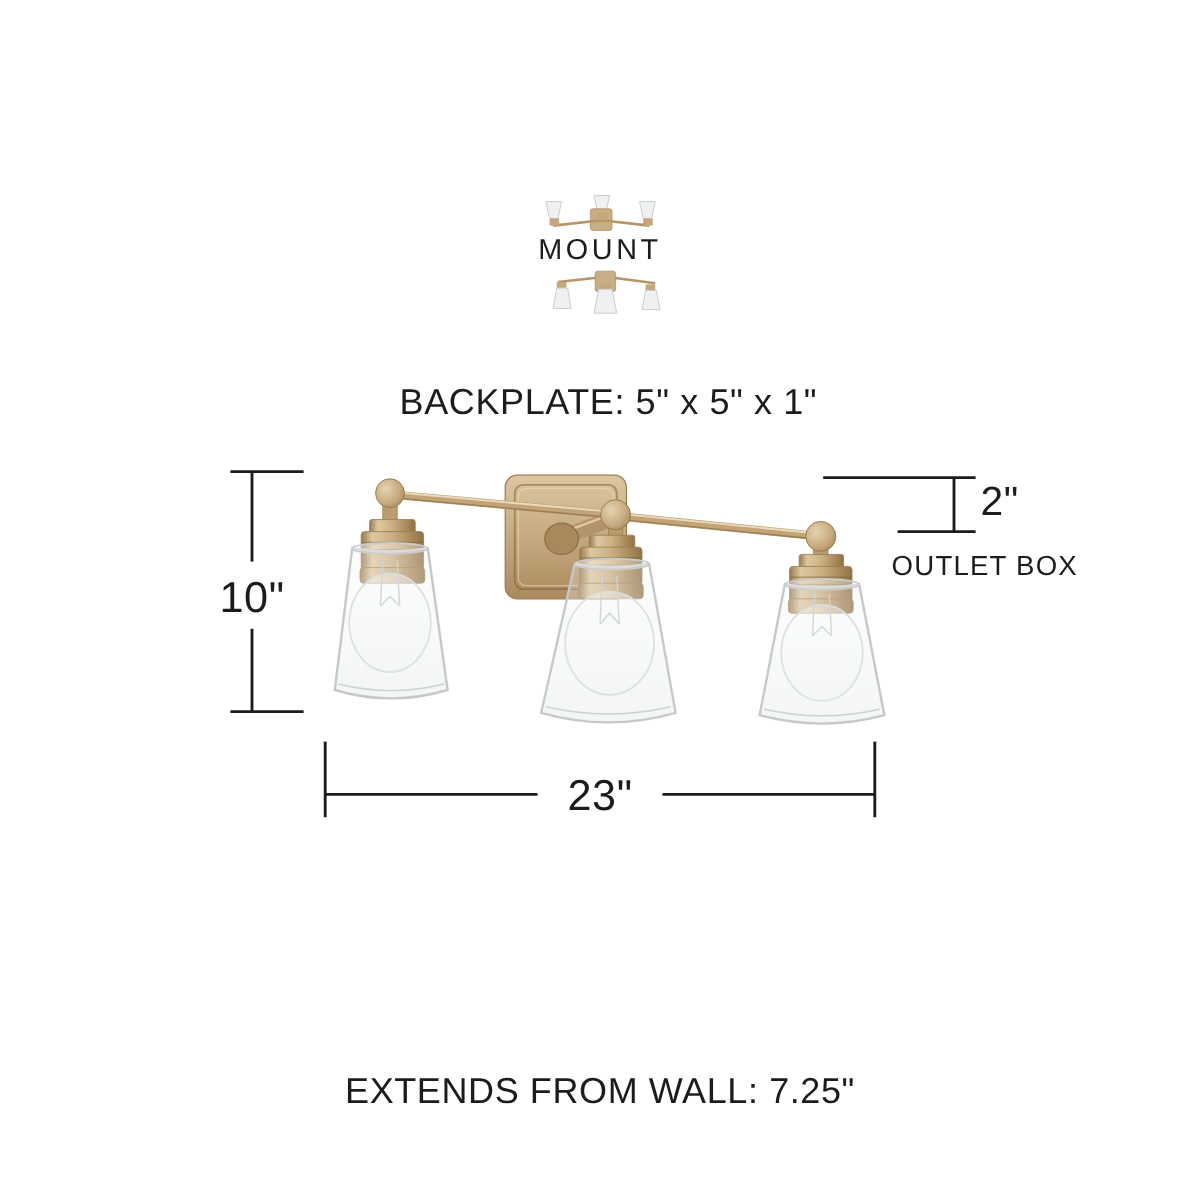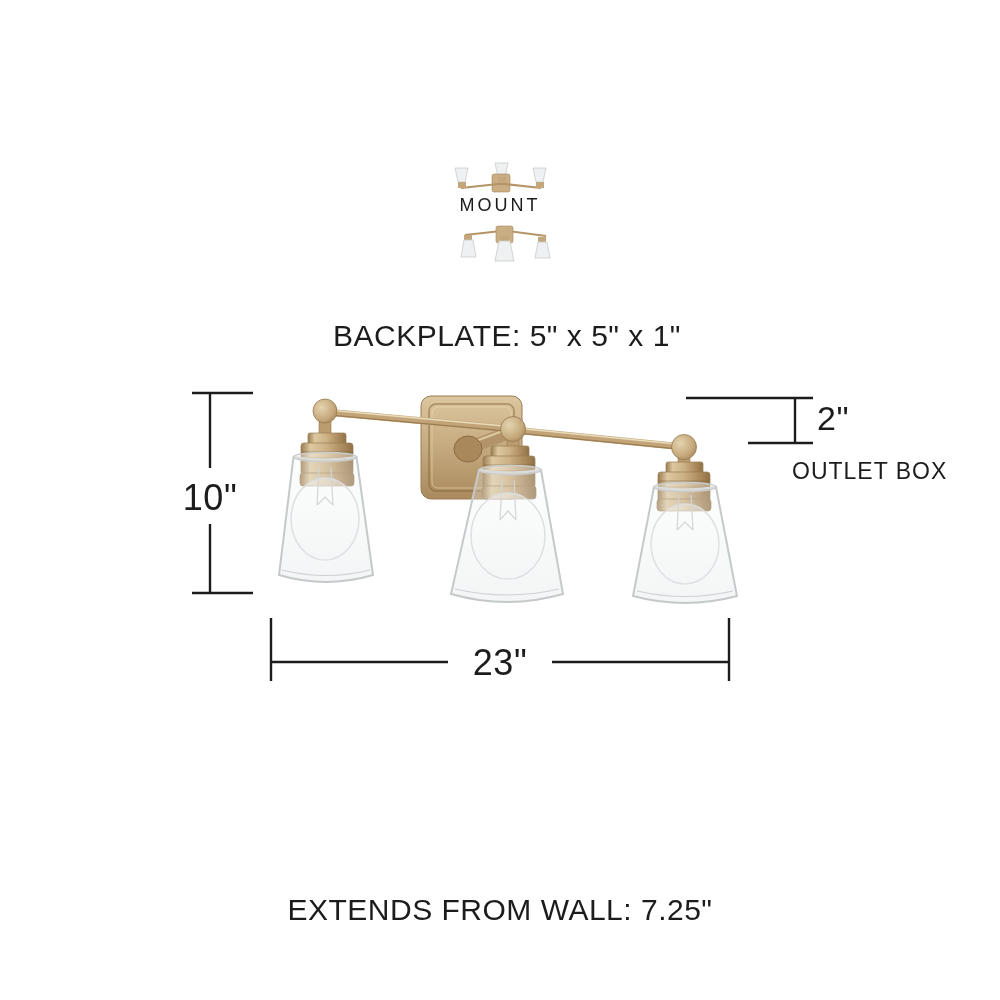--- a/index.html
+++ b/index.html
@@ -2,21 +2,21 @@
 <html><head>
 <meta charset="utf-8">
 <style>
   html,body{margin:0;padding:0;background:#ffffff;}
   #canvas{
     position:relative;width:1000px;height:1000px;background:#ffffff;
     font-family:"Liberation Sans", sans-serif;color:#1c1c1c;overflow:hidden;
   }
   .lbl{position:absolute;white-space:nowrap;color:#1c1c1c;}
   .ctr{transform:translateX(-50%);}
-  .mount-lbl{font-size:18px;letter-spacing:3px;text-align:center;}
+  .mount-lbl{font-size:24px;letter-spacing:3px;text-align:center;}
   .head-lbl{font-size:30px;letter-spacing:.5px;}
   .dim-lbl{font-size:36px;letter-spacing:.5px;}
   .dim-lbl-sm{font-size:34px;letter-spacing:.5px;}
   .outlet-lbl{font-size:23px;line-height:31px;letter-spacing:1px;}
   svg{position:absolute;left:0;top:0;}
 </style>
 </head>
 <body>
 
 <div id="canvas">
@@ -179,21 +179,21 @@
   </svg>
 
   <div class="lbl ctr mount-lbl" style="left:500px;top:195px;">MOUNT</div>
 
   <div class="lbl ctr head-lbl" style="left:507px;top:319px;">BACKPLATE: 5" x 5" x 1"</div>
 
   <div class="lbl ctr dim-lbl" style="left:210px;top:477px;">10"</div>
 
   <div class="lbl dim-lbl-sm" style="left:817px;top:399px;">2"</div>
 
-  <div class="lbl outlet-lbl" style="left:792px;top:456px;">
+  <div class="lbl outlet-lbl" style="left:743px;top:456px;">
     <div>OUTLET BOX</div>
   </div>
 
   <div class="lbl ctr dim-lbl" style="left:500px;top:642px;">23"</div>
 
   <div class="lbl ctr head-lbl" style="left:500px;top:893px;">EXTENDS FROM WALL: 7.25"</div>
 
 </div>
 
 </body></html>

